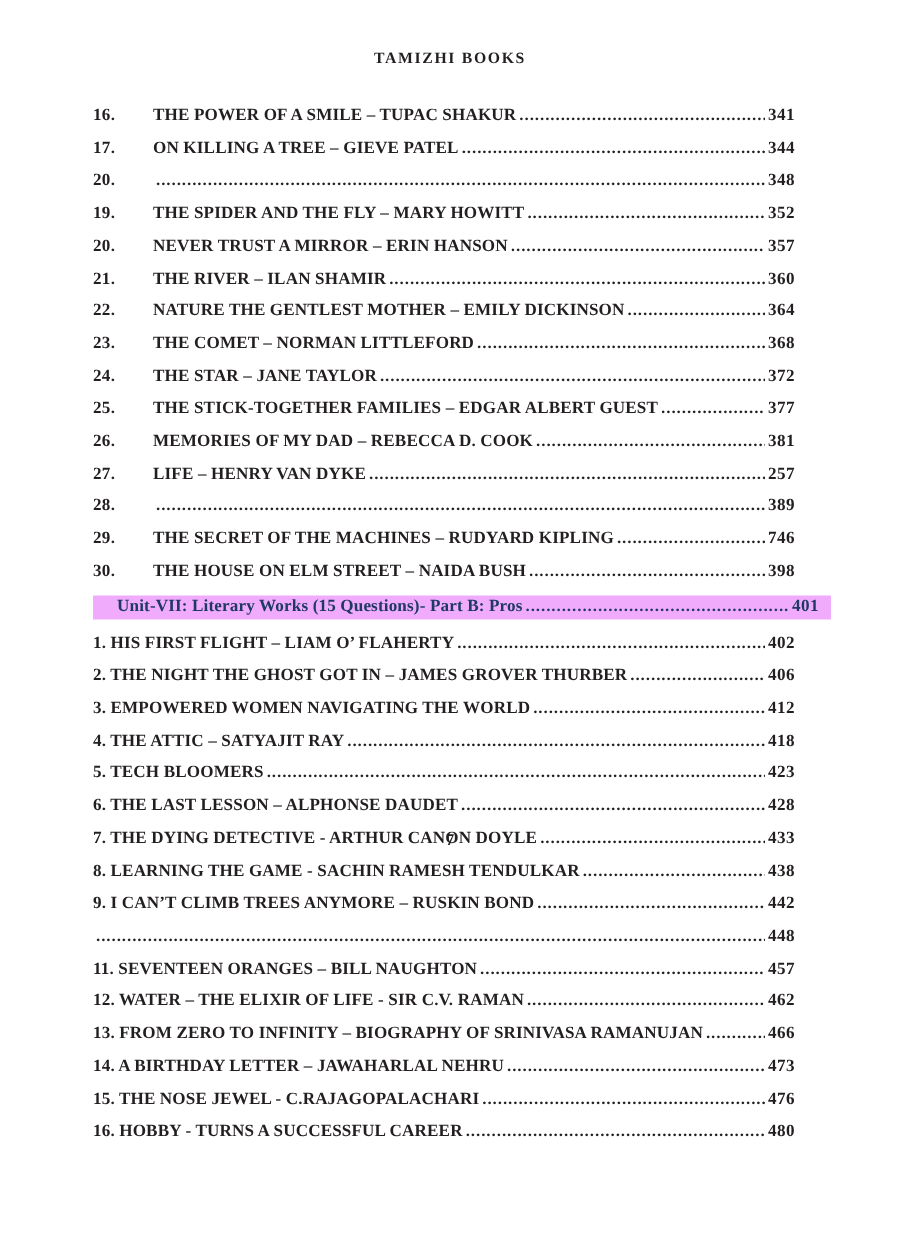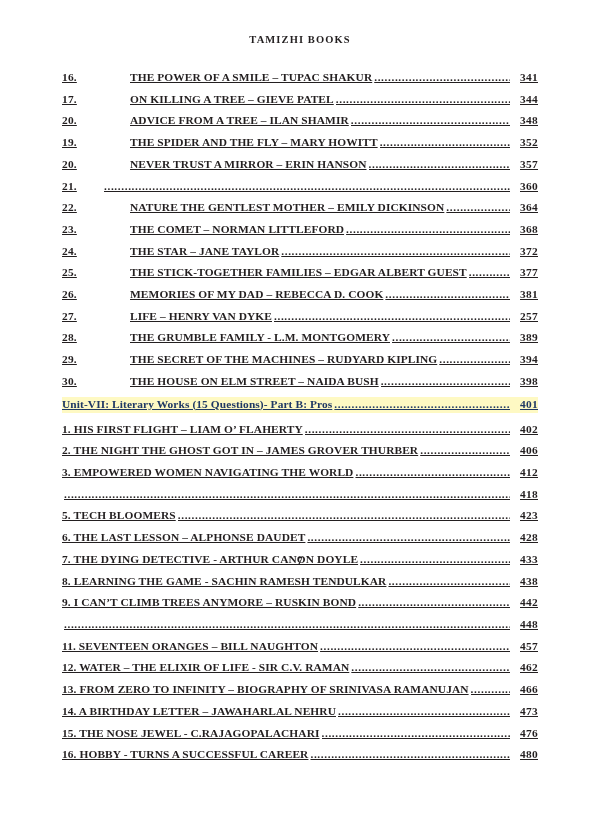--- a/index.html
+++ b/index.html
@@ -38,21 +38,20 @@
   .row {
     display: flex;
     align-items: baseline;
     width: 100%;
     font-weight: bold;
     font-size: 11.4px;
     line-height: 1.15;
     margin-bottom: 8.6px;
     white-space: nowrap;
     color: #231f20;
-    text-decoration: underline;
   }
   .row .num {
     flex: 0 0 auto;
     width: 40px;
     text-align: left;
     letter-spacing: 0.2px;
   }
   .row .title {
     flex: 0 0 auto;
     letter-spacing: 0.1px;
@@ -63,33 +62,33 @@
     flex: 1 1 auto;
     overflow: hidden;
     white-space: nowrap;
     letter-spacing: 0.6px;
     font-weight: bold;
     margin: 0 2px;
     color: #231f20;
   }
   .row .page-no {
     flex: 0 0 auto;
-    text-align: right;
+    text-align: left;
     min-width: 26px;
     letter-spacing: 0.3px;
   }
   
-  .row.part-a .title { padding-left: 0; margin-left: 28px; }
+  .row.part-a .title { padding-left: 0; }
 
   
   .row.unit {
-    background: #fef9c3;
+    background: #f0abfc;
     color: #1f3864;
     margin-bottom: 10px;
-    padding: 1px 0 2px 0;
+    padding: 1px 0 2px 16px;
   }
   .row.unit .title,
   .row.unit .dots,
   .row.unit .page-no {
     color: #1f3864;
   }
   .row.unit .title {
     text-transform: none;
     font-variant: normal;
     letter-spacing: 0.1px;
@@ -128,38 +127,38 @@
       <span class="page-no">341</span>
     </div>
     <div class="row part-a">
       <span class="num">17.</span>
       <span class="title">On Killing a Tree – Gieve Patel</span>
       <span class="dots">......................................................................................................................................................</span>
       <span class="page-no">344</span>
     </div>
     <div class="row part-a">
       <span class="num">20.</span>
-      <span class="title">Advice from a Tree – Ilan Shamir</span>
       <span class="dots">......................................................................................................................................................</span>
       <span class="page-no">348</span>
     </div>
     <div class="row part-a">
       <span class="num">19.</span>
       <span class="title">The Spider and The Fly – Mary Howitt</span>
       <span class="dots">......................................................................................................................................................</span>
       <span class="page-no">352</span>
     </div>
     <div class="row part-a">
       <span class="num">20.</span>
       <span class="title">Never Trust a Mirror – Erin Hanson</span>
       <span class="dots">......................................................................................................................................................</span>
       <span class="page-no">357</span>
     </div>
     <div class="row part-a">
       <span class="num">21.</span>
+      <span class="title">The River – Ilan Shamir</span>
       <span class="dots">......................................................................................................................................................</span>
       <span class="page-no">360</span>
     </div>
     <div class="row part-a">
       <span class="num">22.</span>
       <span class="title">Nature the Gentlest Mother – Emily Dickinson</span>
       <span class="dots">......................................................................................................................................................</span>
       <span class="page-no">364</span>
     </div>
     <div class="row part-a">
@@ -187,29 +186,28 @@
       <span class="page-no">381</span>
     </div>
     <div class="row part-a">
       <span class="num">27.</span>
       <span class="title">Life – Henry Van Dyke</span>
       <span class="dots">......................................................................................................................................................</span>
       <span class="page-no">257</span>
     </div>
     <div class="row part-a">
       <span class="num">28.</span>
-      <span class="title">The Grumble Family - L.M. Montgomery</span>
       <span class="dots">......................................................................................................................................................</span>
       <span class="page-no">389</span>
     </div>
     <div class="row part-a">
       <span class="num">29.</span>
       <span class="title">The Secret of the Machines – Rudyard Kipling</span>
       <span class="dots">......................................................................................................................................................</span>
-      <span class="page-no">394</span>
+      <span class="page-no">746</span>
     </div>
     <div class="row part-a">
       <span class="num">30.</span>
       <span class="title">The House on Elm Street – Naida Bush</span>
       <span class="dots">......................................................................................................................................................</span>
       <span class="page-no">398</span>
     </div>
 
     <div class="row unit">
       <span class="title">Unit-VII: Literary Works (15 Questions)- Part B: Pros</span>
@@ -226,20 +224,21 @@
       <span class="numtitle">2. The Night the Ghost Got In – James Grover Thurber</span>
       <span class="dots">......................................................................................................................................................</span>
       <span class="page-no">406</span>
     </div>
     <div class="row part-b">
       <span class="numtitle">3. Empowered Women Navigating the World</span>
       <span class="dots">......................................................................................................................................................</span>
       <span class="page-no">412</span>
     </div>
     <div class="row part-b">
+      <span class="numtitle">4. The Attic – Satyajit Ray</span>
       <span class="dots">......................................................................................................................................................</span>
       <span class="page-no">418</span>
     </div>
     <div class="row part-b">
       <span class="numtitle">5. Tech Bloomers</span>
       <span class="dots">......................................................................................................................................................</span>
       <span class="page-no">423</span>
     </div>
     <div class="row part-b">
       <span class="numtitle">6. The Last Lesson – Alphonse Daudet</span>

